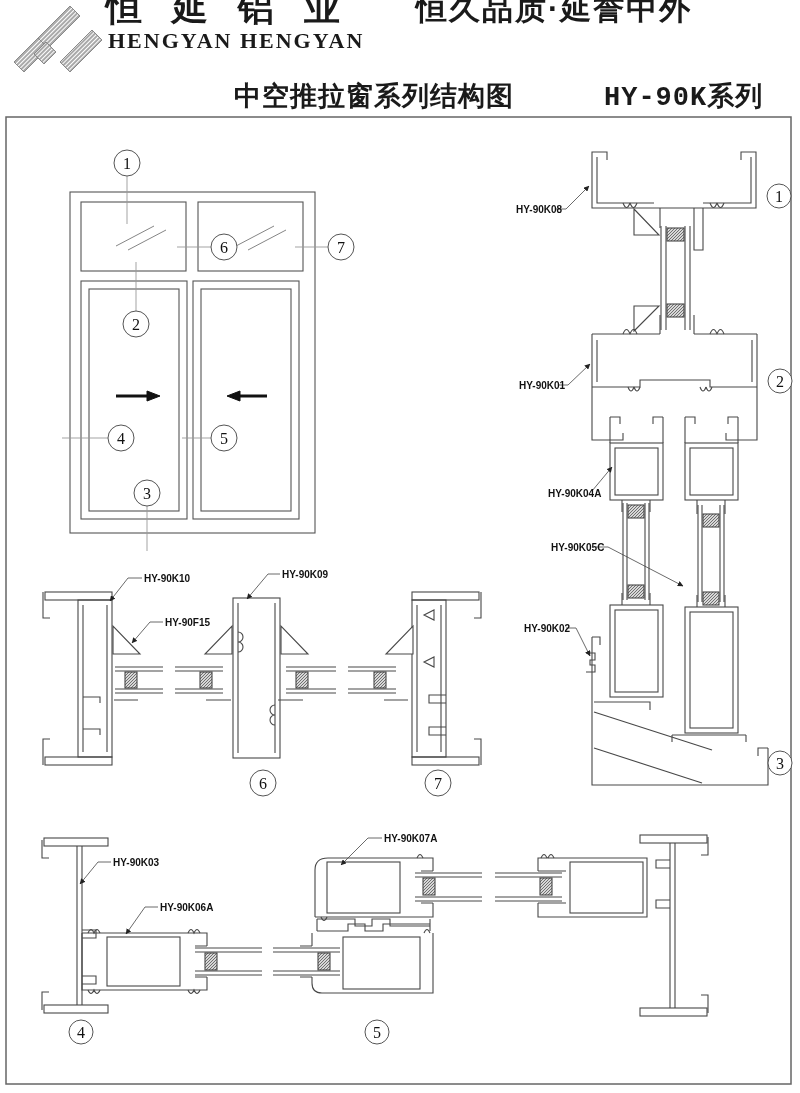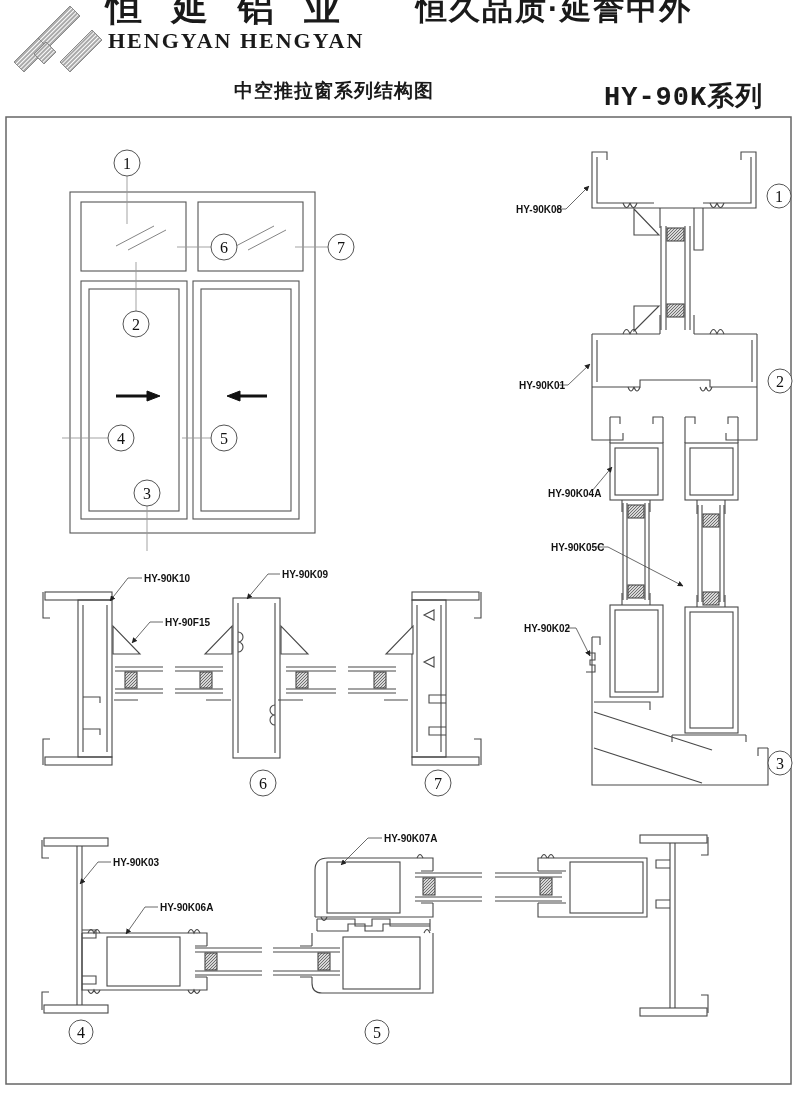--- a/index.html
+++ b/index.html
@@ -3,21 +3,21 @@
 <meta charset="utf-8">
 <style>
   html,body{margin:0;padding:0;background:#ffffff;}
   body{width:800px;height:1093px;position:relative;overflow:hidden;
        font-family:"Liberation Sans",sans-serif;color:#1a1a1a;}
   .hdr{position:absolute;white-space:nowrap;}
   .brand-cn{left:106px;top:-16px;font-size:36px;font-weight:600;letter-spacing:30px;}
   .brand-en{left:108px;top:28px;font-size:22px;font-weight:600;
             font-family:"Liberation Serif",serif;letter-spacing:2px;}
   .slogan{left:416px;top:-12px;font-size:31px;font-weight:600;letter-spacing:2px;}
-  .doc-title{left:234px;top:78px;font-size:19px;font-weight:600;letter-spacing:1px;}
+  .doc-title{left:234px;top:78px;font-size:27px;font-weight:600;letter-spacing:1px;}
   .series{left:604px;top:78px;font-size:27px;font-weight:700;
           font-family:Liberation Mono, monospace;letter-spacing:1px;text-align:center;}
   svg{position:absolute;left:0;top:0;}
   text.plabel{font:bold 10px "Liberation Sans",sans-serif;fill:#111;stroke:none;}
   text.cnum{font:16px "Liberation Serif",serif;fill:#111;stroke:none;text-anchor:middle;}
 </style>
 </head>
 <body>
 
 <div class="hdr brand-cn">恒延铝业</div>

